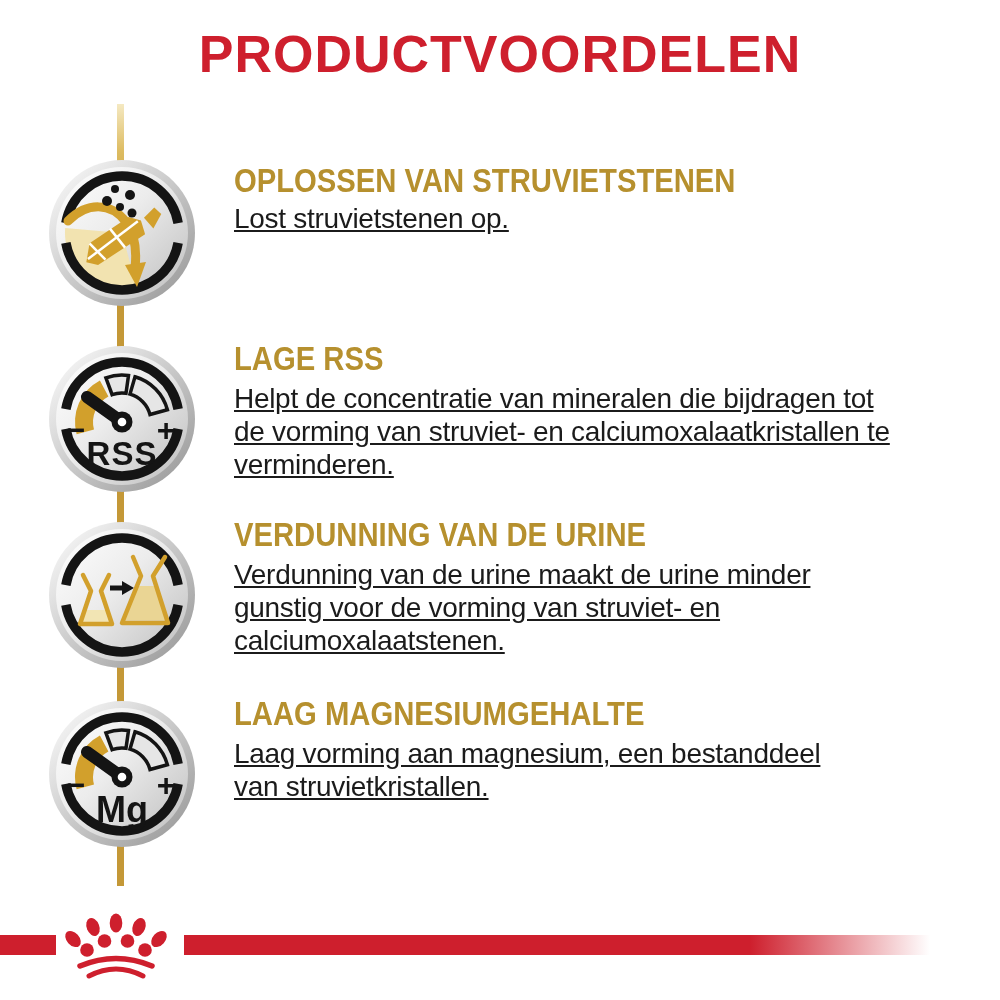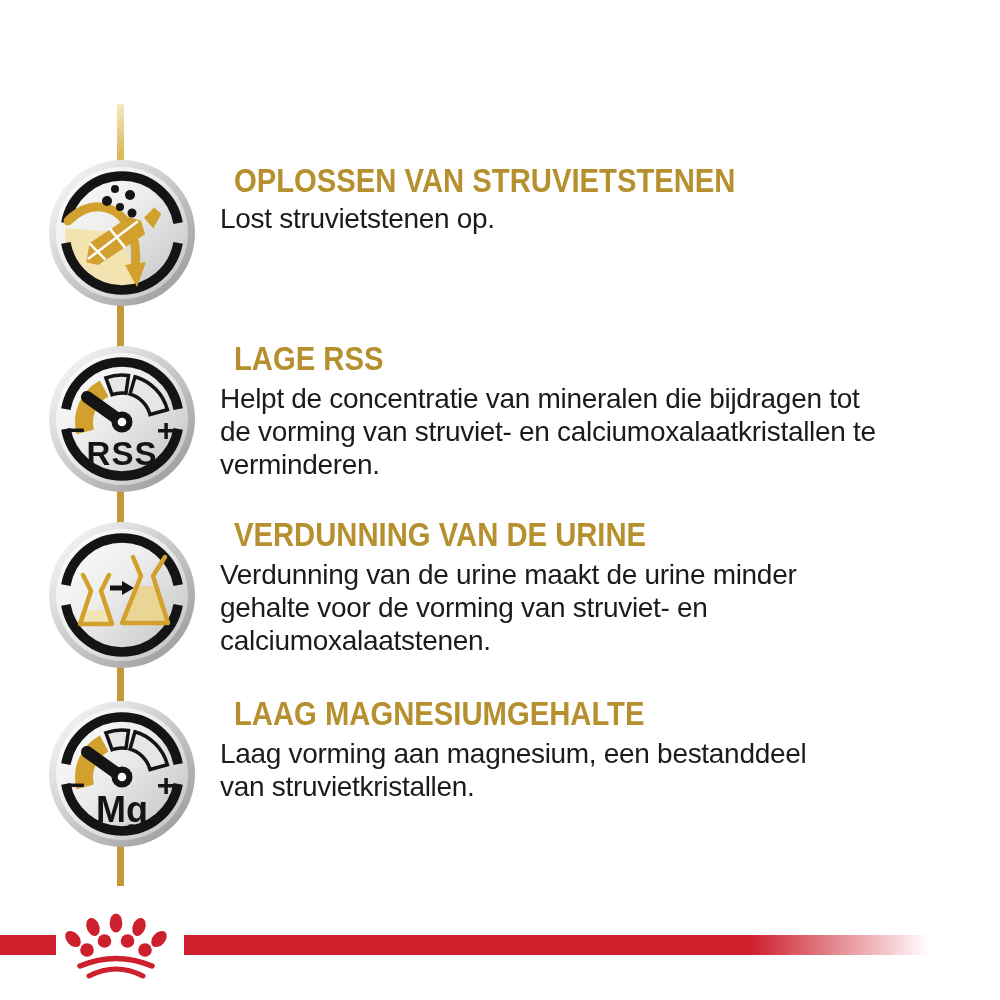--- a/index.html
+++ b/index.html
@@ -20,22 +20,22 @@
     background:linear-gradient(to bottom,#F5E9C2 0%,#DDBC62 6%,#C49837 15%,#C49837 100%);
     z-index:0;
   }
   .icon{position:absolute;left:47px;width:150px;height:150px;z-index:1;}
   .heading{
     position:absolute;left:234px;font-size:34px;font-weight:bold;
     color:var(--gold_heading,#B6902E);white-space:nowrap;
     transform:scaleX(0.86);transform-origin:left top;line-height:36px;
   }
   .body{
-    position:absolute;left:220px;font-size:28px;line-height:33px;
-    letter-spacing:-0.3px;color:#1b1b1b;white-space:pre-line;width:760px;
+    position:absolute;left:234px;font-size:28px;line-height:33px;
+    letter-spacing:-0.3px;color:#1b1b1b;white-space:pre-line;width:760px;text-decoration:underline;
   }
   .s1 .icon{top:158px}.s1 .heading{top:162px}.s1 .body{top:202px}
   .s2 .icon{top:344px}.s2 .heading{top:340px}.s2 .body{top:382px}
   .s3 .icon{top:520px}.s3 .heading{top:516px}.s3 .body{top:558px}
   .s4 .icon{top:699px}.s4 .heading{top:695px}.s4 .body{top:737px}
 
   .brand-stripe{
     position:absolute;left:0;top:935px;width:1000px;height:20px;z-index:1;
     background:linear-gradient(to right,
       var(--red,#CE1F2D) 0%,var(--red,#CE1F2D) 75%,
@@ -57,20 +57,21 @@
   .s-white{stroke:#ffffff;fill:none;}
   svg text{
     font-family:"Liberation Sans",sans-serif;font-weight:bold;fill:#141414;
   }
 </style>
 </head>
 <body>
 
 <div class="page">
 
+  <div class="title">PRODUCTVOORDELEN</div>
 
   <div class="connector"></div>
 
   <div class="section s1">
     <svg class="icon" viewBox="0 0 150 150">
       <defs>
         <linearGradient id="g1a" x1="0%" y1="0%" x2="100%" y2="100%">
           <stop offset="0%" stop-color="#ffffff"></stop>
             <stop offset="50%" stop-color="#c9c9c9"></stop>
             <stop offset="100%" stop-color="#939393"></stop>
@@ -167,21 +168,21 @@
         <line x1="63" y1="68" x2="76" y2="68" stroke="#141414" stroke-width="5"></line>
         <path class="c-ink" d="M75,61 L87,68 L75,75 Z"></path>
       </g>
       <g>
         <path class="c-liquid-big" d="M90,66 L109.5,66 L120,100.5 L76.5,100.5 Z"></path>
         <path class="s-gold" stroke-width="4.5" stroke-linejoin="round" stroke-linecap="round" d="M86,37 L94,56 L75,103 L121,103 L106,56 L118,37"></path>
       </g>
     </svg>
     <div class="heading">VERDUNNING VAN DE URINE</div>
     <div class="body">Verdunning van de urine maakt de urine minder
-gehalte voor de vorming van struviet- en
+gunstig voor de vorming van struviet- en
 calciumoxalaatstenen.</div>
   </div>
 
   <div class="section s4">
     <svg class="icon" viewBox="0 0 150 150">
       <defs>
         <linearGradient id="g4a" x1="0%" y1="0%" x2="100%" y2="100%">
           <stop offset="0%" stop-color="#ffffff"></stop>
             <stop offset="50%" stop-color="#c9c9c9"></stop>
             <stop offset="100%" stop-color="#939393"></stop>

